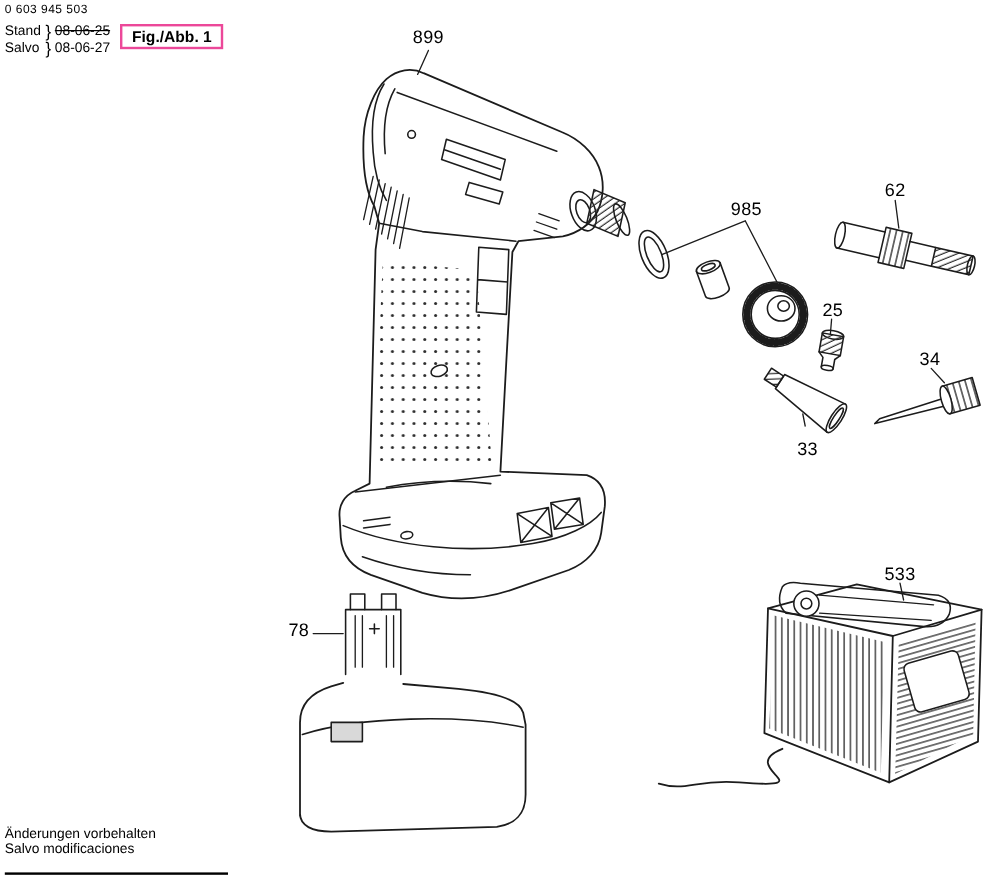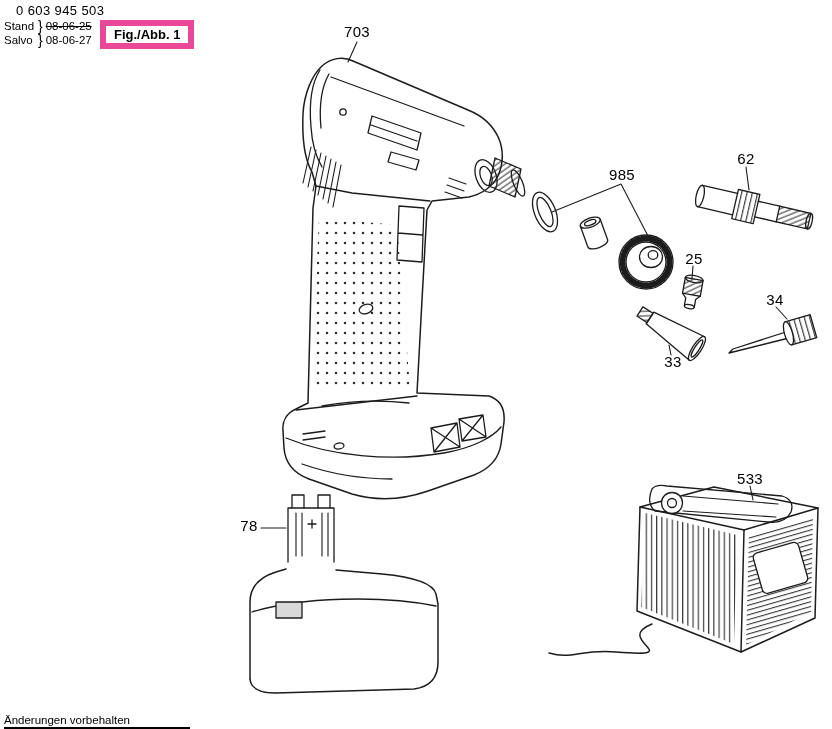--- a/index.html
+++ b/index.html
@@ -1,30 +1,30 @@
 <!DOCTYPE html>
 <html><head>
 <meta charset="utf-8">
 <style>
   html,body{margin:0;padding:0}
   body{width:832px;height:729px;background:#ffffff;color:#000;
        font-family:"Liberation Sans",sans-serif;position:relative;overflow:hidden}
   .page{position:absolute;inset:0}
   .art{position:absolute;left:0;top:0}
-  .hdr-part-number{position:absolute;left:16px;top:3px;font-size:13px;letter-spacing:.4px}
+  .hdr-part-number{position:absolute;left:4px;top:3px;font-size:10px;letter-spacing:.4px}
   .hdr-revision{position:absolute;left:4px;top:19px;font-size:11.5px;line-height:14px}
   .rev-row{display:flex;align-items:flex-end}
   .rev-label{width:34px}
   .rev-brace{font-size:14px;margin-right:3px}
   .strike{text-decoration:line-through}
-  .fig-box{position:absolute;left:100px;top:20px;border:6px solid #ec4899;
+  .fig-box{position:absolute;left:100px;top:20px;border:2px solid #ec4899;
            font-weight:bold;font-size:13px;padding:1px 8px;background:#fff}
   .plabel{position:absolute;transform:translateX(-50%);font-size:15px;letter-spacing:.3px}
   .footer{position:absolute;left:4px;bottom:0;font-size:11.5px;line-height:13.2px;
-          padding-bottom:0;border-bottom:2px solid #000;width:186px}
+          padding-bottom:12px;border-bottom:2px solid #000;width:186px}
 </style>
 </head>
 <body>
 
 <div class="page">
 
   <svg class="art" viewBox="0 0 832 729" width="832" height="729">
     <defs>
       <pattern id="pDots" width="9" height="10" patternUnits="userSpaceOnUse">
         <circle cx="3" cy="3" r="1.25" fill="#2b2b2b"></circle>
@@ -182,26 +182,27 @@
     </div>
     <div class="rev-row">
       <span class="rev-label">Salvo</span>
       <span class="rev-brace">}</span>
       <span class="rev-date">08-06-27</span>
     </div>
   </div>
 
   <div class="fig-box">Fig./Abb. 1</div>
 
-  <div class="plabel" style="left:357px;top:23px">703</div>
+  <div class="plabel" style="left:357px;top:23px">899</div>
   <div class="plabel" style="left:622px;top:166px">985</div>
   <div class="plabel" style="left:746px;top:150px">62</div>
   <div class="plabel" style="left:694px;top:250px">25</div>
   <div class="plabel" style="left:775px;top:291px">34</div>
-  <div class="plabel" style="left:673px;top:353px">33</div>
+  <div class="plabel" style="left:673px;top:366px">33</div>
   <div class="plabel" style="left:249px;top:517px">78</div>
   <div class="plabel" style="left:750px;top:470px">533</div>
 
   <div class="footer">
     <div>Änderungen vorbehalten</div>
+    <div>Salvo modificaciones</div>
   </div>
 
 </div>
 
 </body></html>

